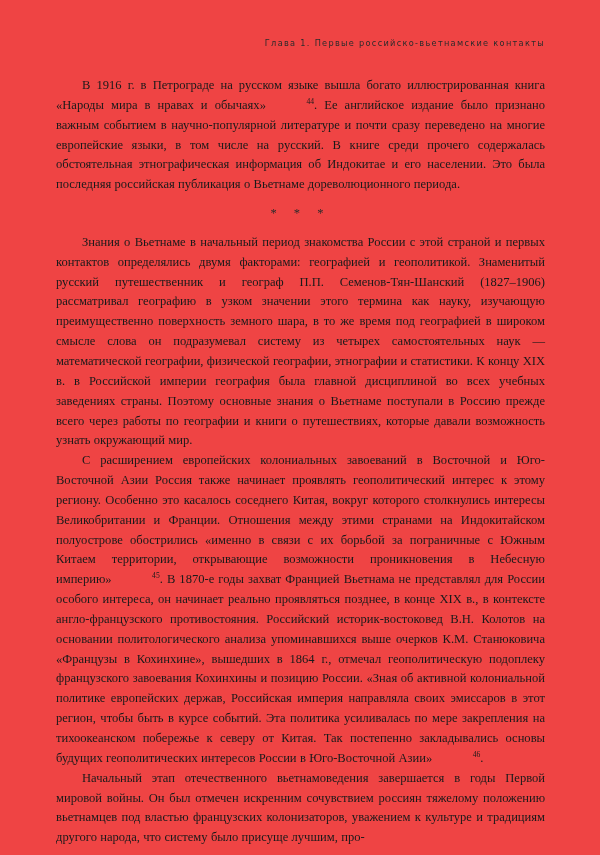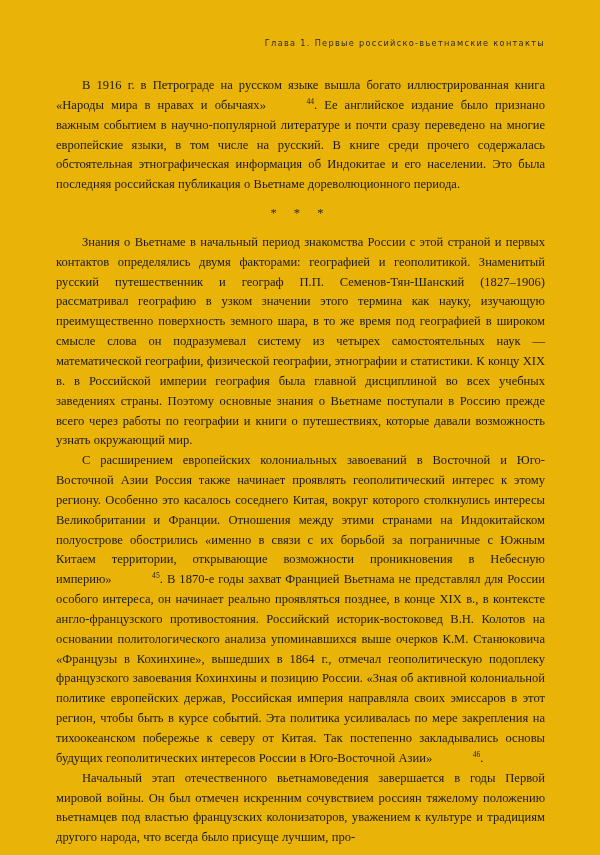--- a/index.html
+++ b/index.html
@@ -14,21 +14,21 @@
     position: relative;
     overflow: hidden;
     font-family: "Liberation Serif", "DejaVu Serif", serif;
     color: #1a1a1a;
     -webkit-font-smoothing: antialiased;
   }
 
   .page {
     position: absolute;
     inset: 0;
-    background: #eab308;
+    background: #ef4444;
   }
 
   
   .running-head {
     position: absolute;
     top: 38px;
     left: 55px;
     right: 55px;
     text-align: right;
     font-family: "DejaVu Sans", "Liberation Sans", sans-serif;
@@ -103,18 +103,18 @@
   <div class="textblock">
 
     <p class="para">В&nbsp;1916 г. в Петрограде на русском языке вышла богато иллюстрированная книга «Народы мира в нравах и обычаях»<sup class="fn">44</sup>. Ее английское издание было при­знано важным событием в научно-популярной литературе и почти сразу пере­ведено на многие европейские языки, в том числе на русский. В книге среди прочего содержалась обстоятельная этнографическая информация об Индоки­тае и его населении. Это была последняя российская публикация о Вьетнаме дореволюционного периода.</p>
 
     <p class="sep">* * *</p>
 
     <p class="para">Знания о Вьетнаме в начальный период знакомства России с этой страной и первых контактов определялись двумя факторами: географией и геополитикой. Знаменитый русский путешественник и географ П.П. Семенов-Тян-Шанский (1827–1906) рассматривал географию в узком значении этого термина как нау­ку, изучающую преимущественно поверхность земного шара, в то же время под географией в широком смысле слова он подразумевал систему из четырех са­мостоятельных наук — математической географии, физической географии, эт­нографии и статистики. К концу XIX в. в Российской империи география была главной дисциплиной во всех учебных заведениях страны. Поэтому основные знания о Вьетнаме поступали в Россию прежде всего через работы по геогра­фии и книги о путешествиях, которые давали возможность узнать окружающий мир.</p>
 
     <p class="para">С расширением европейских колониальных завоеваний в Восточной и Юго-Восточной Азии Россия также начинает проявлять геополитический интерес к этому региону. Особенно это касалось соседнего Китая, вокруг которого столк­нулись интересы Великобритании и Франции. Отношения между этими странами на Индокитайском полуострове обострились «именно в связи с их борьбой за пограничные с Южным Китаем территории, открывающие возможности проник­новения в Небесную империю»<sup class="fn">45</sup>. В 1870-е годы захват Францией Вьетнама не представлял для России особого интереса, он начинает реально проявляться позднее, в конце XIX в., в контексте англо-французского противостояния. Рос­сийский историк-востоковед В.Н. Колотов на основании политологического ана­лиза упоминавшихся выше очерков К.М. Станюковича «Французы в Кохинхи­не», вышедших в 1864 г., отмечал геополитическую подоплеку французского завоевания Кохинхины и позицию России. «Зная об активной колониальной по­литике европейских держав, Российская империя направляла своих эмиссаров в этот регион, чтобы быть в курсе событий. Эта политика усиливалась по мере за­крепления на тихоокеанском побережье к северу от Китая. Так постепенно за­кладывались основы будущих геополитических интересов России в Юго-Восточ­ной Азии»<sup class="fn">46</sup>.</p>
 
-    <p class="para">Начальный этап отечественного вьетнамоведения завершается в годы Первой мировой войны. Он был отмечен искренним сочувствием россиян тяжелому по­ложению вьетнамцев под властью французских колонизаторов, уважением к культуре и традициям другого народа, что всегда было присуще лучшим, про-</p>
+    <p class="para">Начальный этап отечественного вьетнамоведения завершается в годы Первой мировой войны. Он был отмечен искренним сочувствием россиян тяжелому по­ложению вьетнамцев под властью французских колонизаторов, уважением к культуре и традициям другого народа, что систему было присуще лучшим, про-</p>
 
   </div>
 
 
 </div>
 
 </body></html>

